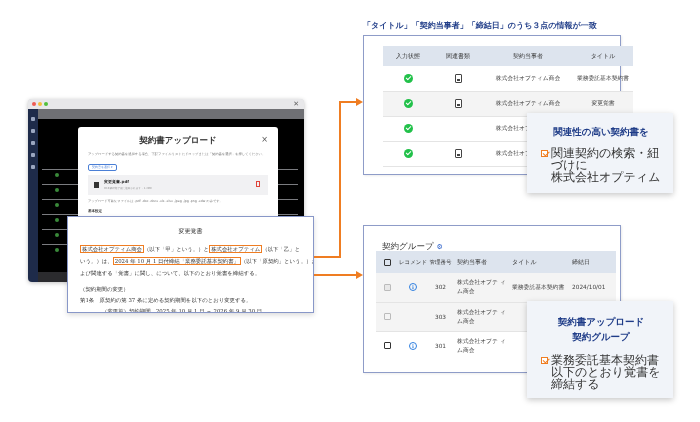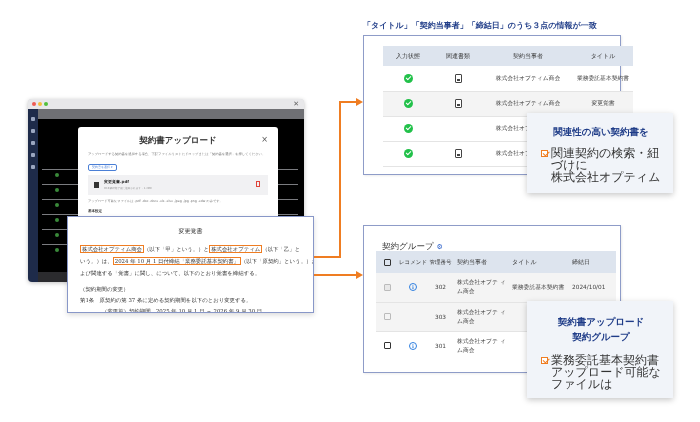--- a/index.html
+++ b/index.html
@@ -254,18 +254,18 @@
 
   <div class="callout" style="left:527px; top:301px; width:146px; height:97px; padding:13px 12px 0 14px;">
     <div class="callout-title">
       <span>契約書アップロード</span><br>
       <span>契約グループ</span>
     </div>
     <div class="callout-item" style="margin-top:10px;">
       <span class="orange-check"></span>
       <span>
         <span>業務委託基本契約書</span><br>
-        <span>アップロード可能なファイルは</span>
+        <span>以下のとおり覚書を締結する</span>
       </span>
     </div>
   </div>
 
 </div>
 
 </body></html>

